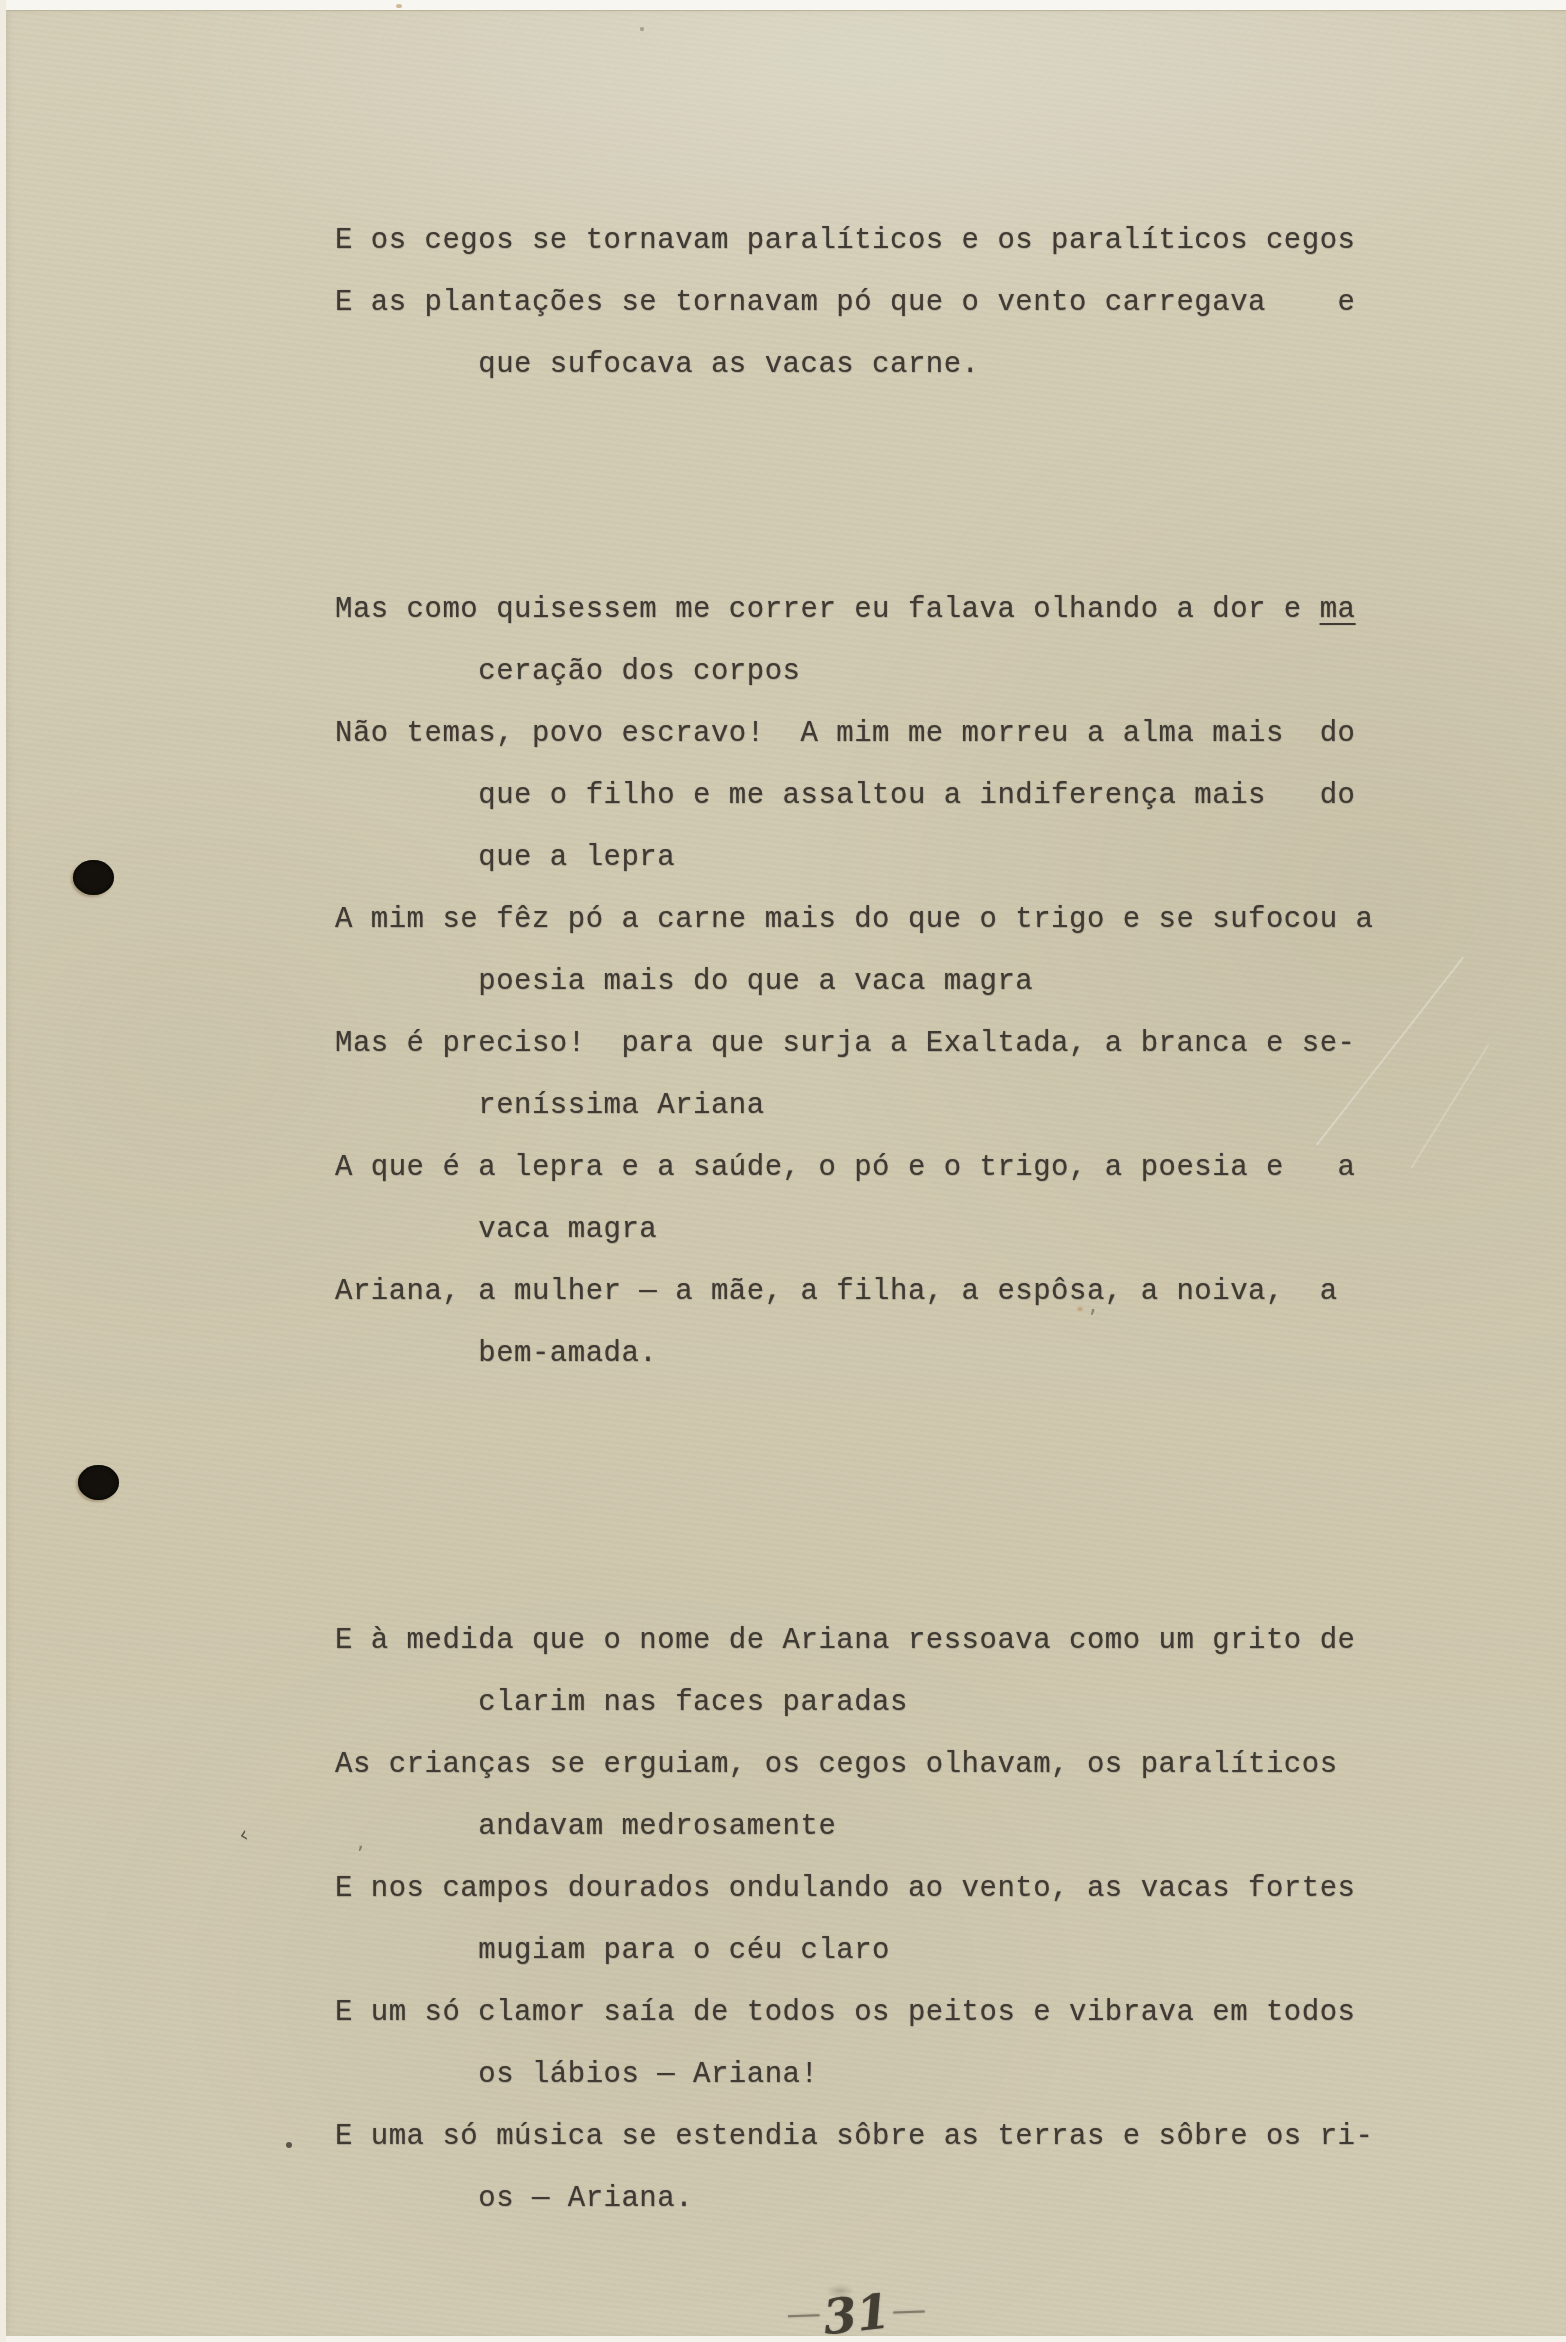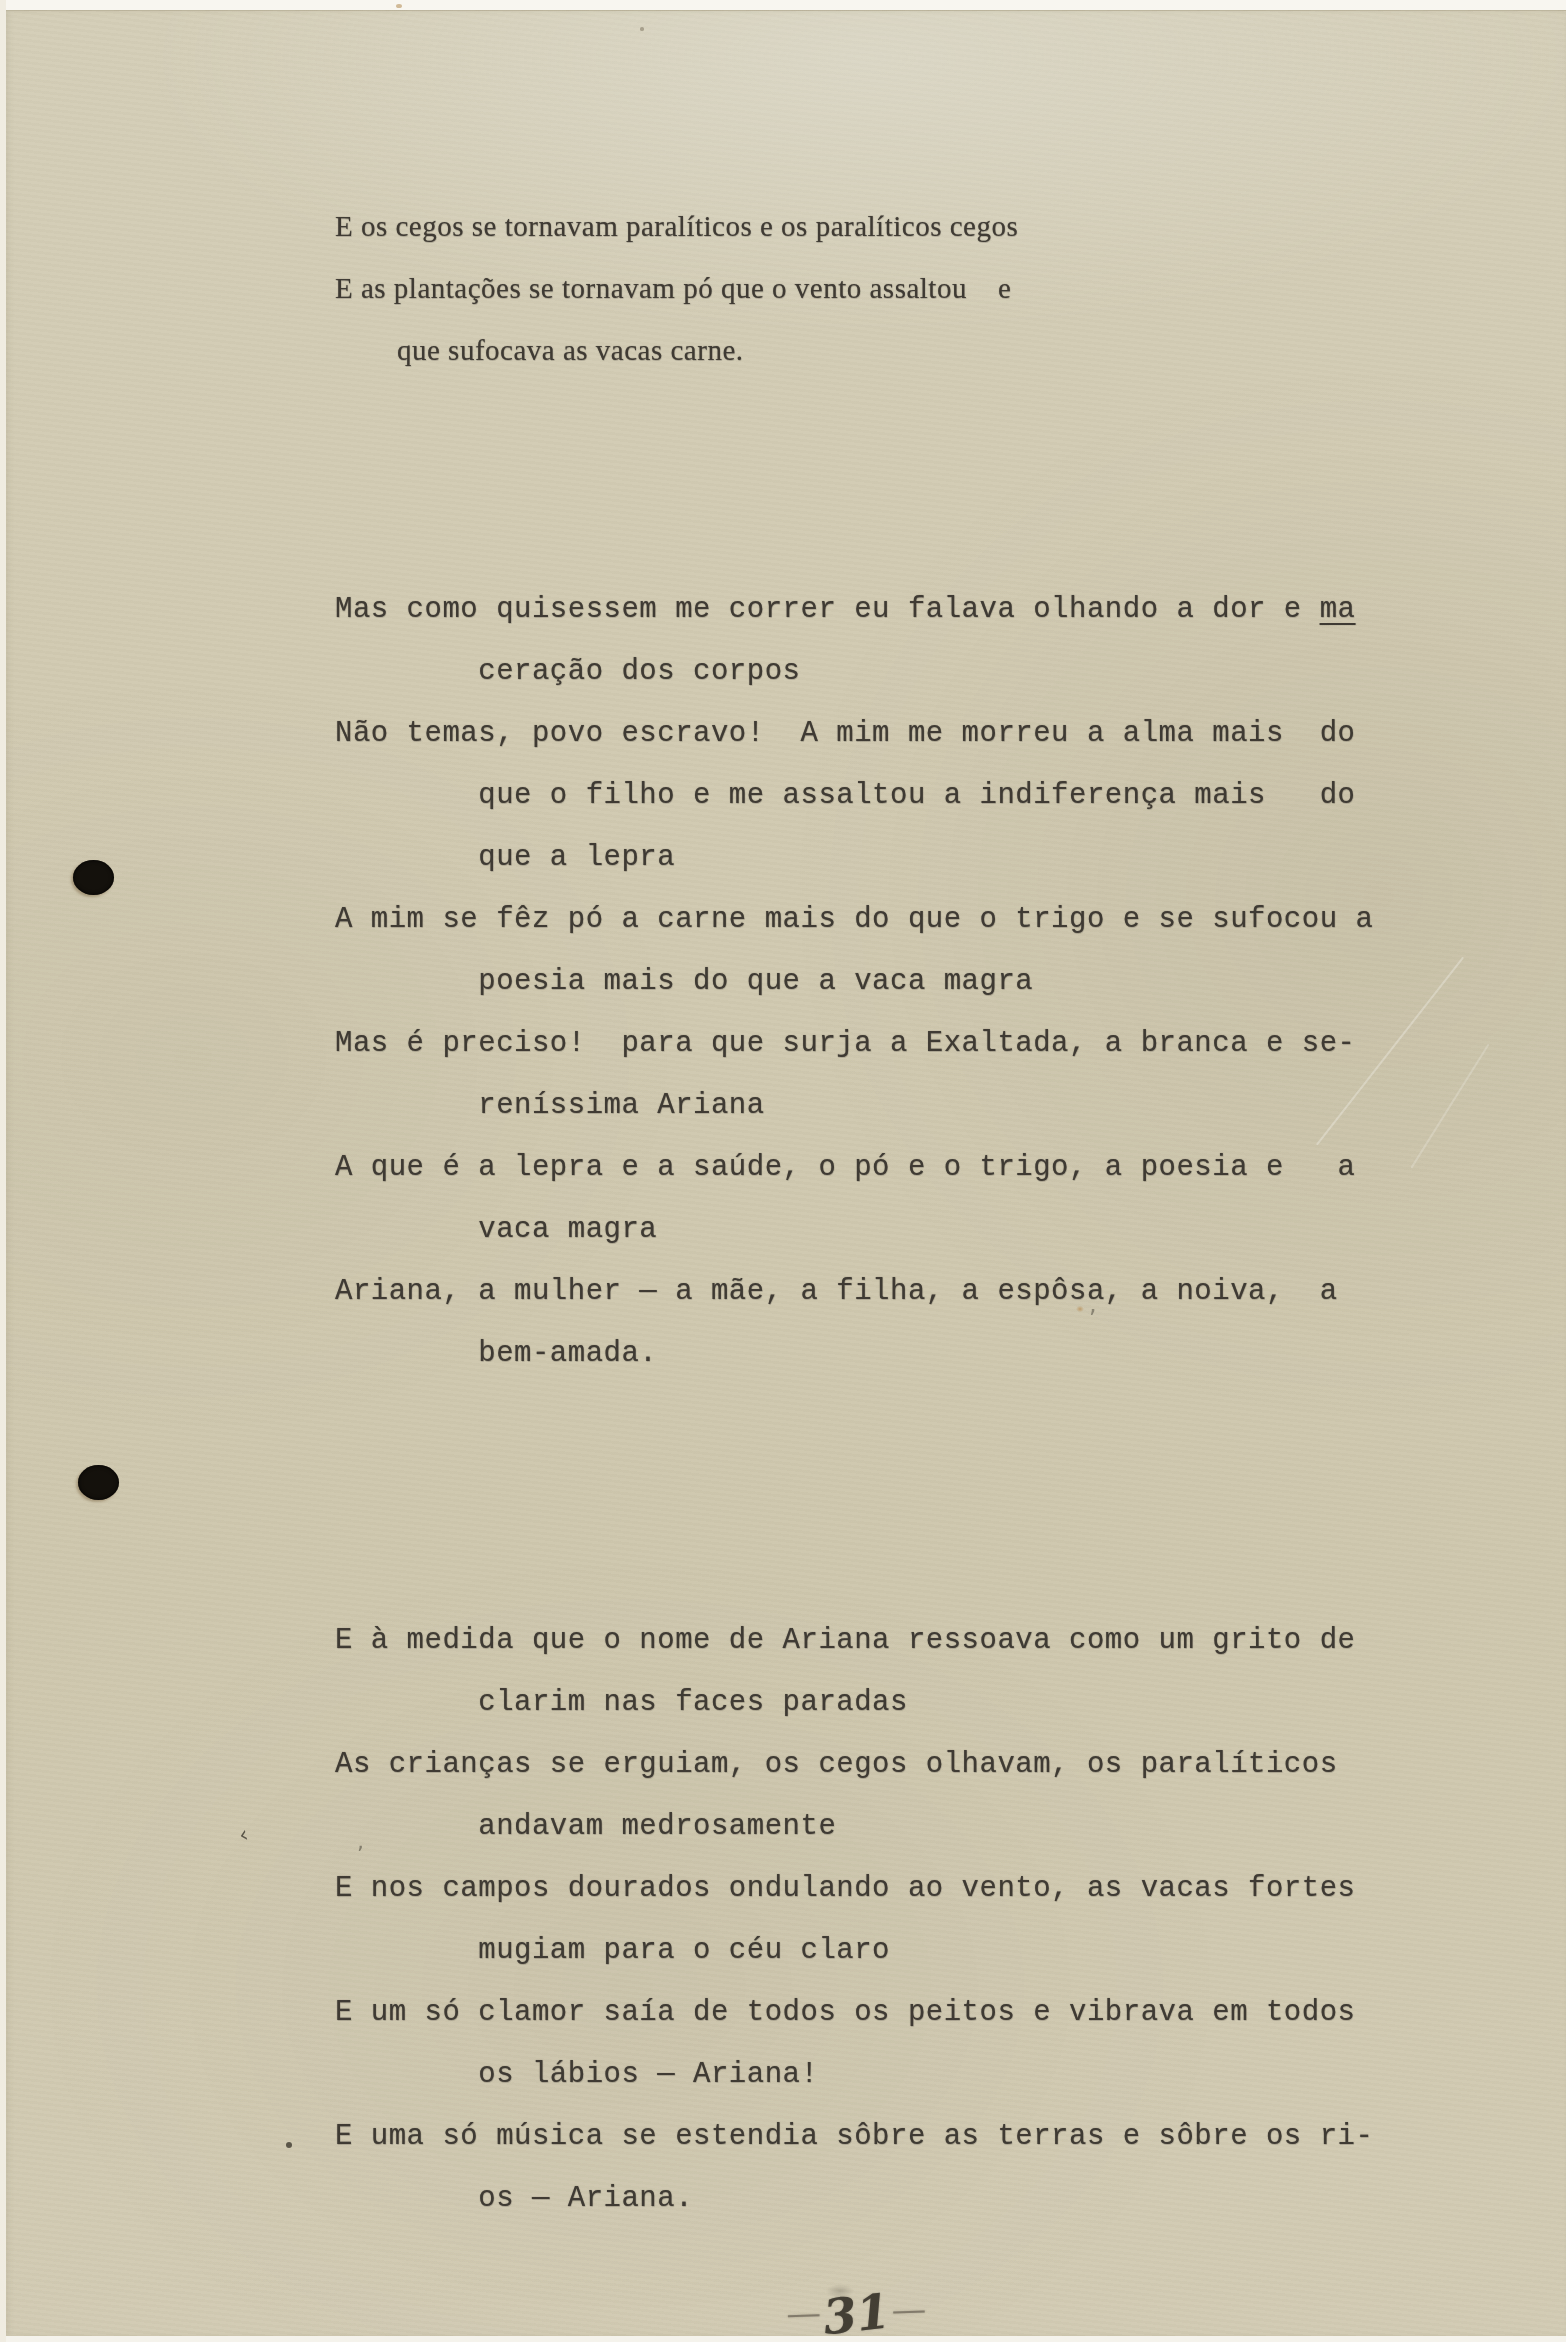--- a/index.html
+++ b/index.html
@@ -56,21 +56,21 @@
   .stanza {
     position: absolute;
     left: 335px;
     font-size: 29px;
     line-height: 62px;
     letter-spacing: 0.5px;
     color: rgba(58,54,47,0.93);
     text-shadow: 0 0 1.1px rgba(66,61,53,0.55), 0.5px 0.5px 0.5px rgba(66,61,53,0.18);
     white-space: pre;
   }
-  .stanza.s1 { top: 195px; font-family: Liberation Serif, serif;  }
+  .stanza.s1 { top: 210px;  }
   .stanza.s2 { top: 579px;  }
   .stanza.s3 { top: 1610px; }
   .line { white-space: pre; }
   .underline {
     text-decoration: underline;
     text-decoration-thickness: 2.3px;
     text-underline-offset: 6.4px;
     margin-top: 6px;
   }
   
@@ -143,21 +143,21 @@
   <div class="edge-bottom"></div>
   <div class="edge-left"></div>
 
   <div class="speck" style="left:396px; top:3.7px; width:6.4px; height:4.6px; background:rgba(183,146,93,0.6);"></div>
   <div class="speck" style="left:640px; top:27.4px; width:3.7px; height:3.7px; background:rgba(120,110,90,0.5);"></div>
 
   <div class="hole h1"></div>
   <div class="hole h2"></div>
 
   <div id="poem">
-      <div class="stanza s1"><div class="line">E os cegos se tornavam paralíticos e os paralíticos cegos</div><div class="line">E as plantações se tornavam pó que o vento assaltou    e</div><div class="line">        que sufocava as vacas carne.</div></div>
+      <div class="stanza s1"><div class="line">E os cegos se tornavam paralíticos e os paralíticos cegos</div><div class="line">E as plantações se tornavam pó que o vento carregava    e</div><div class="line">        que sufocava as vacas carne.</div></div>
       <div class="stanza s2"><div class="line">Mas como quisessem me correr eu falava olhando a dor e <span class="underline">ma</span></div><div class="line">        ceração dos corpos</div><div class="line">Não temas, povo escravo!  A mim me morreu a alma mais  do</div><div class="line">        que o filho e me assaltou a indiferença mais   do</div><div class="line">        que a lepra</div><div class="line">A mim se fêz pó a carne mais do que o trigo e se sufocou a</div><div class="line">        poesia mais do que a vaca magra</div><div class="line">Mas é preciso!  para que surja a Exaltada, a branca e se-</div><div class="line">        reníssima Ariana</div><div class="line">A que é a lepra e a saúde, o pó e o trigo, a poesia e   a</div><div class="line">        vaca magra</div><div class="line">Ariana, a mulher — a mãe, a filha, a espôsa, a noiva,  a</div><div class="line">        bem-amada.</div></div>
       <div class="stanza s3"><div class="line">E à medida que o nome de Ariana ressoava como um grito de</div><div class="line">        clarim nas faces paradas</div><div class="line">As crianças se erguiam, os cegos olhavam, os paralíticos</div><div class="line">        andavam medrosamente</div><div class="line">E nos campos dourados ondulando ao vento, as vacas fortes</div><div class="line">        mugiam para o céu claro</div><div class="line">E um só clamor saía de todos os peitos e vibrava em todos</div><div class="line">        os lábios — Ariana!</div><div class="line">E uma só música se estendia sôbre as terras e sôbre os ri-</div><div class="line">        os — Ariana.</div></div>
     </div>
 
   <div class="scratch sc1"></div>
   <div class="scratch sc2"></div>
 
   <div class="mark arrow">‹</div>
   <div class="mark comma1">,</div>
   <div class="mark comma2">,</div>

